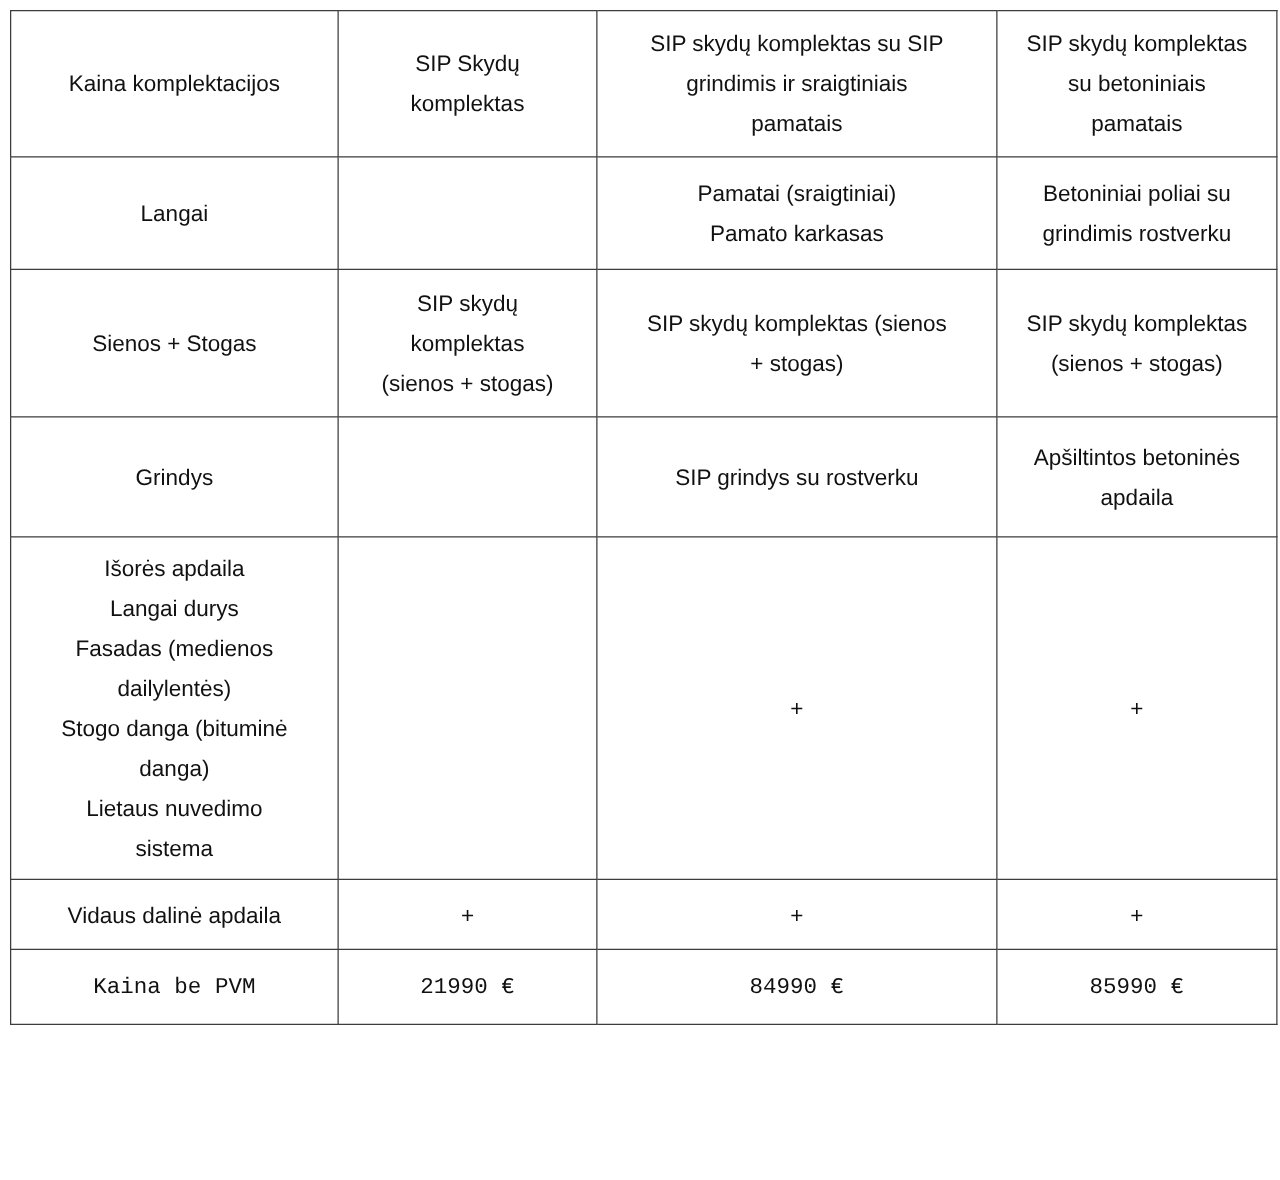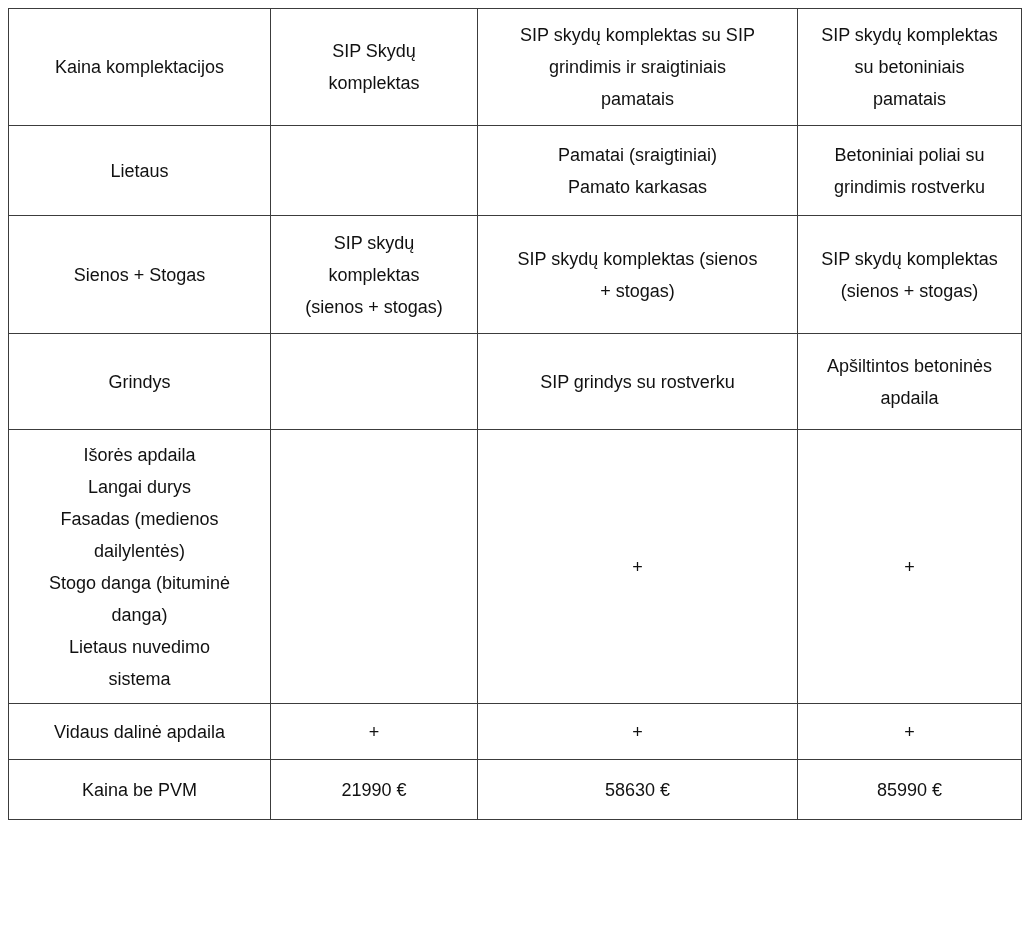--- a/index.html
+++ b/index.html
@@ -36,21 +36,21 @@
   col.c1 { width: 207px; }
   col.c2 { width: 320px; }
   col.c3 { width: 224px; }
   tr.r0 { height: 117px; }
   tr.r1 { height: 90px; }
   tr.r2 { height: 118px; }
   tr.r3 { height: 113px; }
   tr.r4 { height: 96px; }
   tr.r5 { height: 274px; }
   tr.r6 { height: 56px; }
-  tr.r7 { height: 60px; }
+  tr.r7 { height: 60px; font-family: Liberation Mono, monospace; }
 </style>
 </head>
 <body>
 
 <div class="table-wrap">
   <table class="pricing">
     <colgroup>
       <col class="c0">
         <col class="c1">
         <col class="c2">
@@ -62,21 +62,21 @@
         <td>SIP Skydų
 komplektas</td>
         <td>SIP skydų komplektas su SIP
 grindimis ir sraigtiniais
 pamatais</td>
         <td>SIP skydų komplektas
 su betoniniais
 pamatais</td>
       </tr>
       <tr class="r1">
-        <td>Lietaus</td>
+        <td>Langai</td>
         <td></td>
         <td>Pamatai (sraigtiniai)
 Pamato karkasas</td>
         <td>Betoniniai poliai su
 grindimis rostverku</td>
       </tr>
       <tr class="r2">
         <td>Sienos + Stogas</td>
         <td>SIP skydų
 komplektas
@@ -108,18 +108,18 @@
       </tr>
       <tr class="r6">
         <td>Vidaus dalinė apdaila</td>
         <td>+</td>
         <td>+</td>
         <td>+</td>
       </tr>
       <tr class="r7">
         <td>Kaina be PVM</td>
         <td>21990 €</td>
-        <td>58630 €</td>
+        <td>84990 €</td>
         <td>85990 €</td>
       </tr>
     </tbody>
   </table>
 </div>
 
 </body></html>

